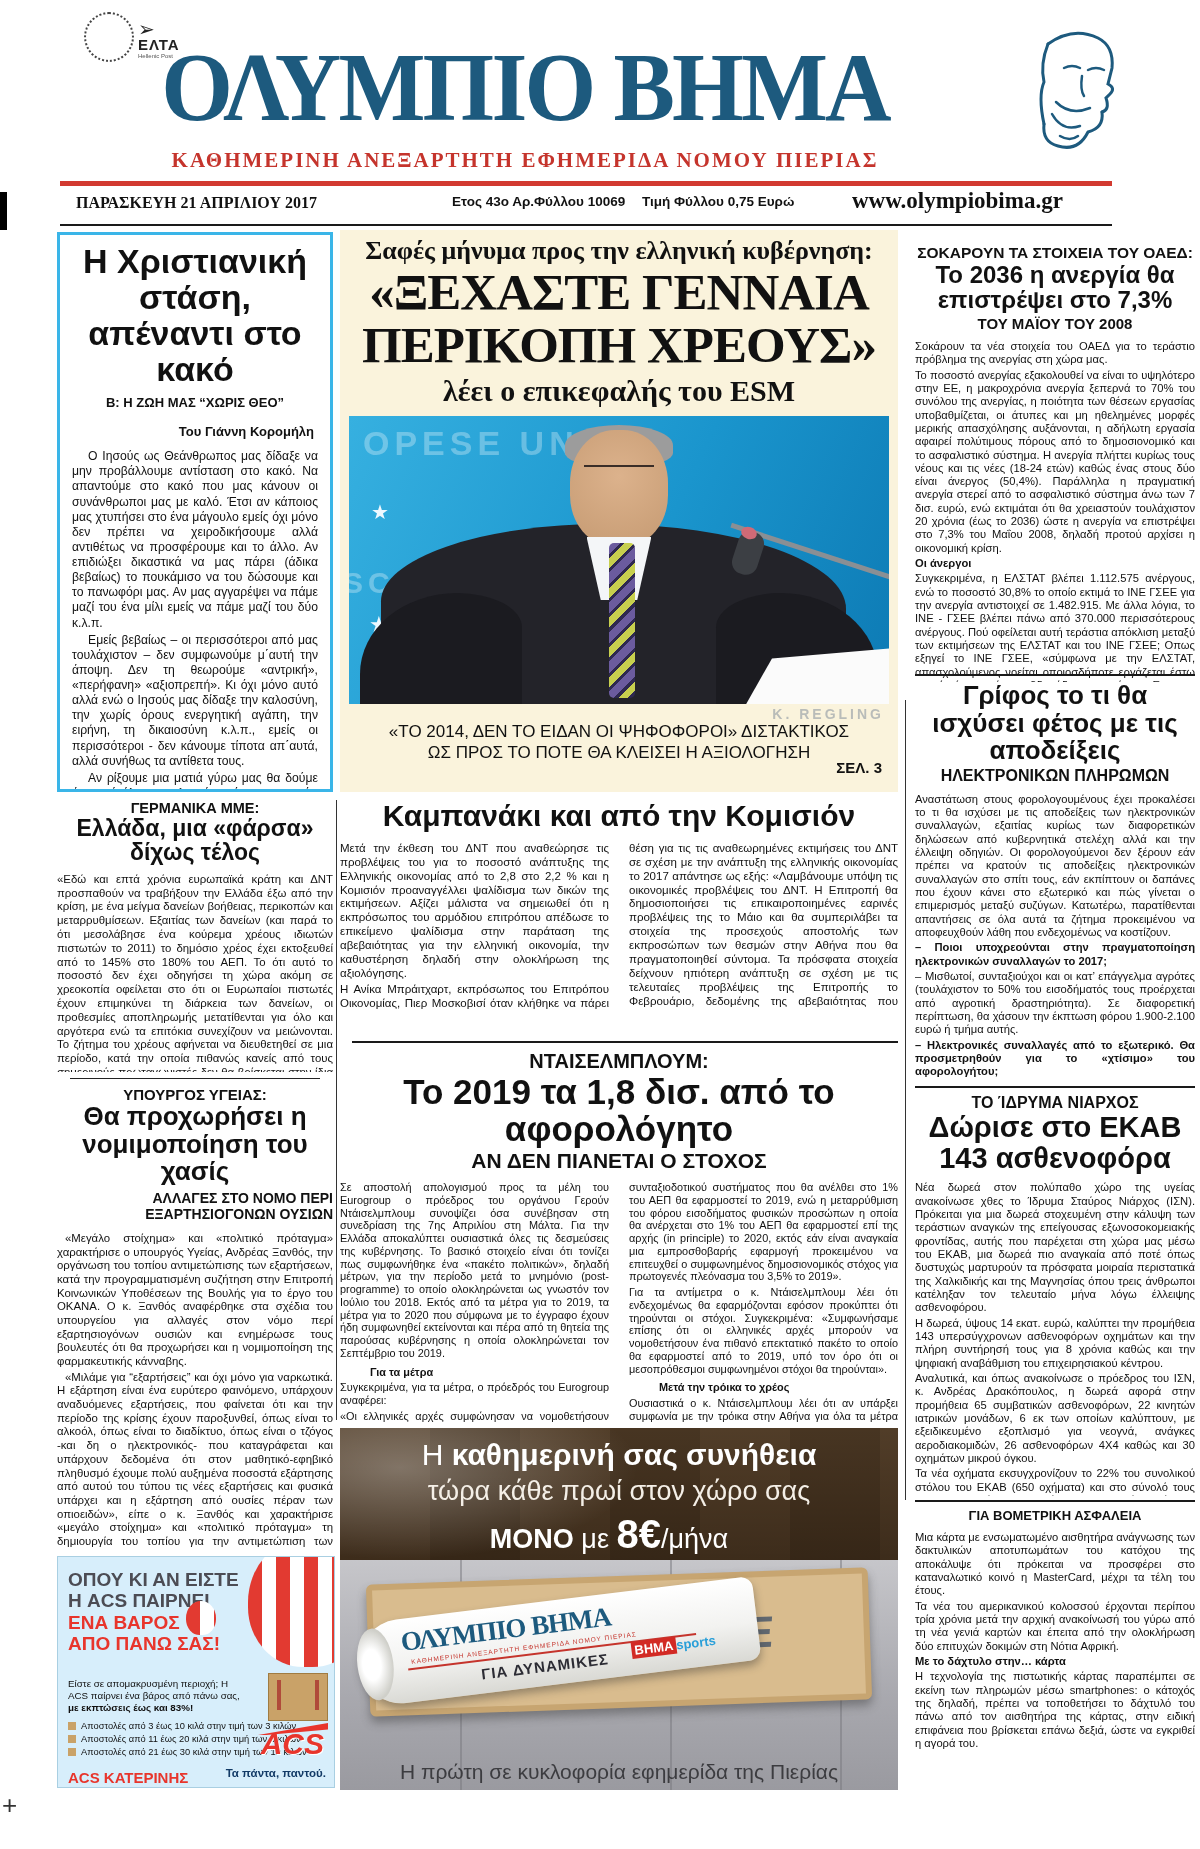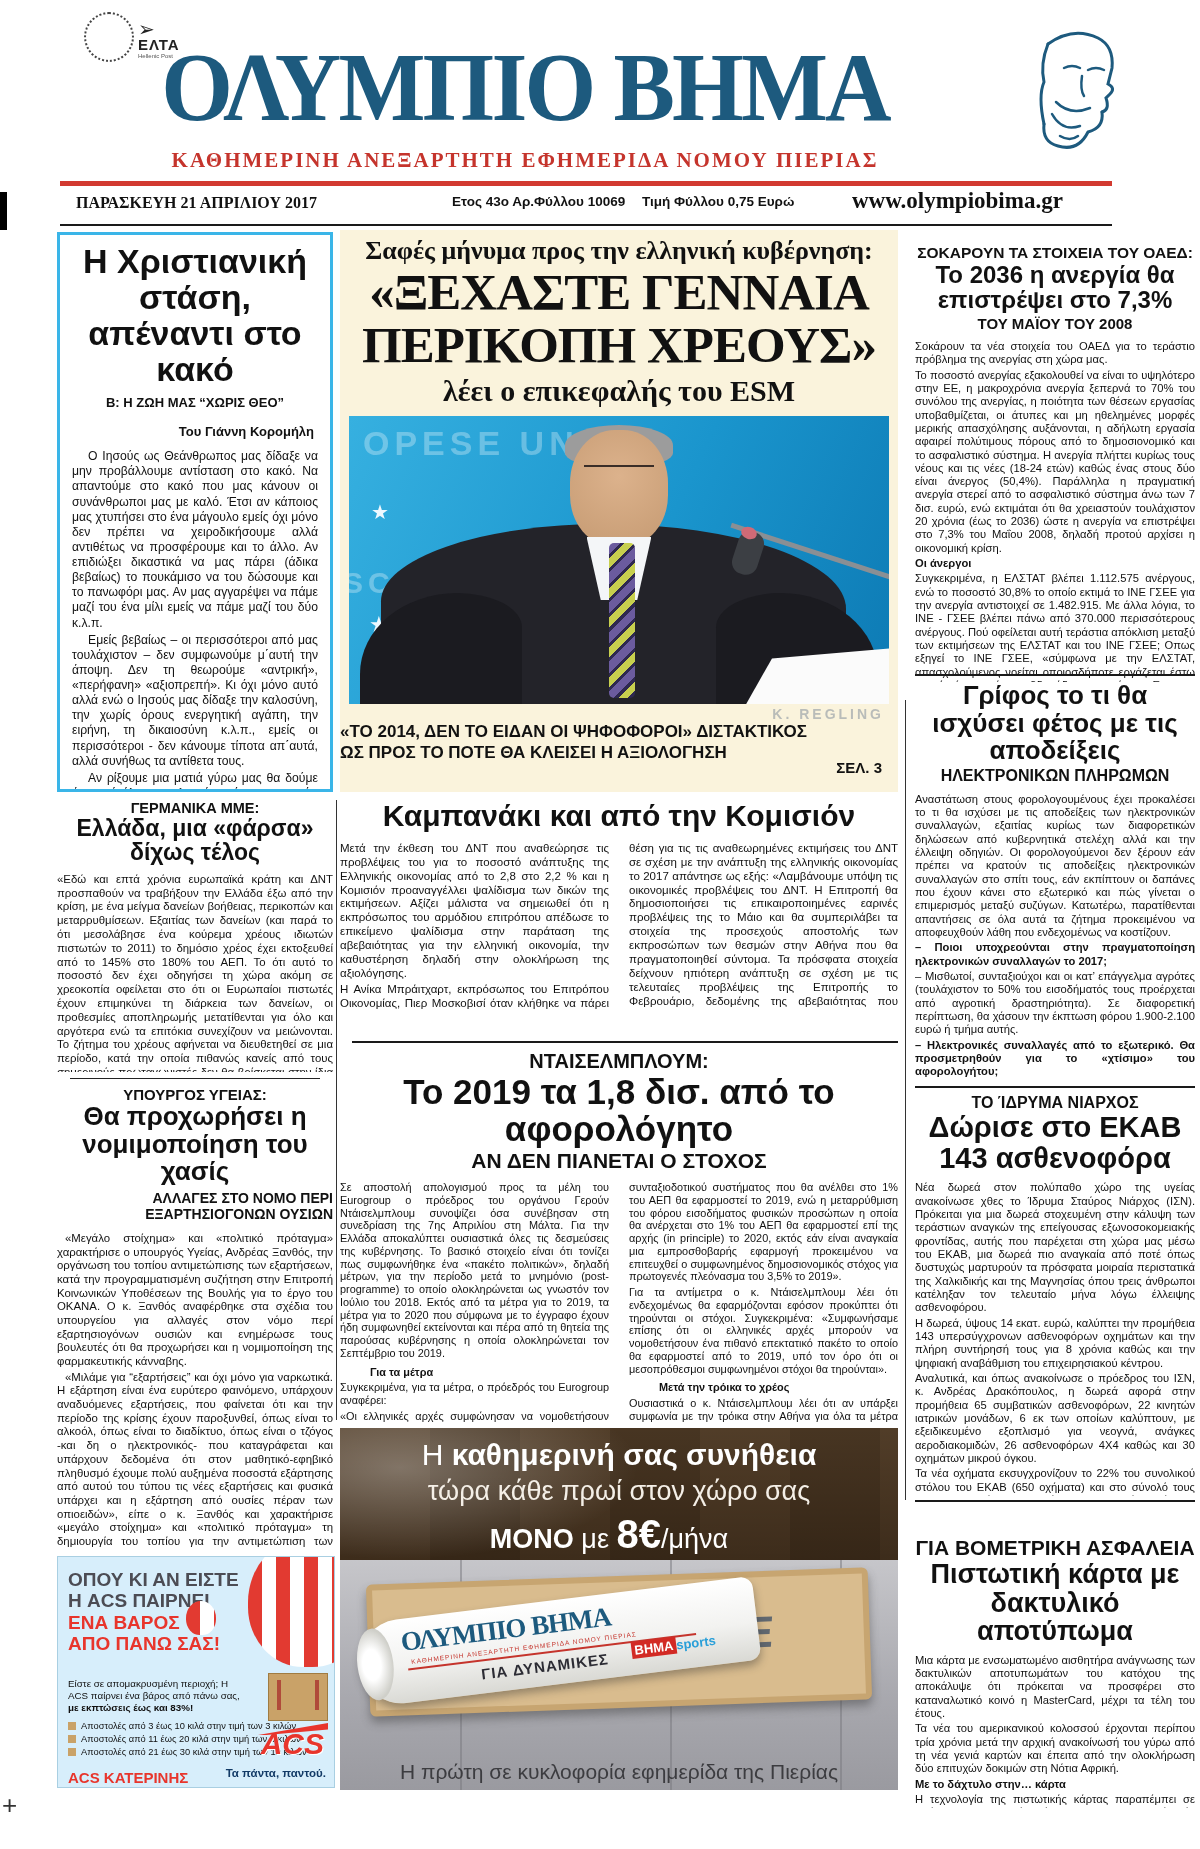--- a/index.html
+++ b/index.html
@@ -112,21 +112,21 @@
   .mic-arm{position:absolute;right:-8px;top:46%;width:170px;height:5px;background:#8a8f94;
        transform:rotate(18deg);}
   .mic-head{position:absolute;right:128px;top:40%;width:26px;height:44px;background:#3c3f44;
        border-radius:12px;transform:rotate(18deg);}
   .mic-tip{position:absolute;right:132px;top:38.5%;width:16px;height:12px;background:#d06a76;
        border-radius:50%;transform:rotate(18deg);}
   .desk-plate{position:absolute;right:-6px;bottom:-2px;width:150px;height:58px;background:#fbfbfb;
        clip-path:polygon(18% 18%,100% 0,100% 100%,0 100%);}
   .nameplate{text-align:right;color:#b9bcb9;font-weight:bold;font-size:14px;letter-spacing:3px;
        margin:2px 14px 0 0;}
-  .cap{line-height:1.22;font-weight:bold;font-size:17px;}
+  .cap{line-height:1.22;font-weight:normal;font-size:17px;text-align:center;}
   .lead-pref{position:absolute;right:16px;bottom:16px;font-weight:bold;font-size:15px;}
   
   .komision{position:absolute;left:340px;top:800px;width:558px;height:238px;overflow:hidden;}
   .komision .ttl{font-size:30px;}
   .komision .sub{font-size:19px;font-weight:bold;text-align:center;margin-top:2px;}
   .komision .cols{margin-top:10px;column-count:2;column-gap:20px;font-size:11.5px;line-height:1.21;
        text-align:justify;height:172px;overflow:hidden;}
   .komision .cols p{margin:0 0 2px 0;}
   .rule-center{left:352px;top:1041px;width:546px;}
   
@@ -182,21 +182,21 @@
   .rule-r1{left:915px;top:674px;width:280px;}
   .receipts{top:682px;height:400px;}
   .receipts .ttl{font-size:26px;}
   .receipts .sub{font-size:16px;font-weight:bold;text-align:center;margin-top:2px;}
   .rule-r2{left:915px;top:1086px;width:280px;}
   .niarchos{top:1094px;height:402px;}
   .niarchos .kick{font-size:16px;}
   .niarchos .ttl{font-size:29px;}
   .rule-r3{left:915px;top:1500px;width:280px;}
   .card{top:1508px;height:300px;}
-  .card .kick{font-size:21px;margin-top:28px;}
+  .card .kick{font-size:13px;}
   .card .ttl{font-size:27px;}
 </style>
 </head>
 <body>
 
 <div class="page">
 
   <div class="elta-stamp"></div>
   <div class="elta-logo">
     <div class="wing">➢</div>
@@ -418,21 +418,20 @@
       <p>Η δωρεά, ύψους 14 εκατ. ευρώ, καλύπτει την προμήθεια 143 υπερσύγχρονων ασθενοφόρων οχημάτων και την πλήρη συντήρησή τους για 8 χρόνια καθώς και την ψηφιακή αναβάθμιση του επιχειρησιακού κέντρου.</p>
       <p>Αναλυτικά, και όπως ανακοίνωσε ο πρόεδρος του ΙΣΝ, κ. Ανδρέας Δρακόπουλος, η δωρεά αφορά στην προμήθεια 65 συμβατικών ασθενοφόρων, 22 κινητών ιατρικών μονάδων, 6 εκ των οποίων καλύπτουν, με εξειδικευμένο εξοπλισμό για νεογνά, ανάγκες αεροδιακομιδών, 26 ασθενοφόρων 4Χ4 καθώς και 30 οχημάτων μικρού όγκου.</p>
       <p>Τα νέα οχήματα εκσυγχρονίζουν το 22% του συνολικού στόλου του ΕΚΑΒ (650 οχήματα) και στο σύνολό τους θα αντικαταστήσουν παλαιότερης τεχνολογίας οχήματα. Τα οχήματα θα διατεθούν στις περιφέρειες Αττικής, Κεντρικής και Δυτικής Μακεδονίας, Θεσσαλίας, Ηπείρου, Στερεάς Ελλάδας, Ιονίων Νήσων, Δυτικής Ελλάδος, Πελοποννήσου, Βορείου και Νοτίου Αιγαίου καθώς και της Κρήτης.</p>
     </div>
   </div>
 
   <div class="hr rule-r3"></div>
 
   <div class="rcol card" able="false">
     <div class="kick">ΓΙΑ  ΒΟΜΕΤΡΙΚΗ ΑΣΦΑΛΕΙΑ</div>
-    <div class="ttl">Πιστωτική κάρτα με δακτυλικό αποτύπωμα</div>
     <div class="body-txt">
       <p>Μια κάρτα με ενσωματωμένο αισθητήρα ανάγνωσης των δακτυλικών αποτυπωμάτων του κατόχου της αποκάλυψε ότι πρόκειται να προσφέρει στο καταναλωτικό κοινό η MasterCard, μέχρι τα τέλη του έτους.</p>
       <p>Τα νέα του αμερικανικού κολοσσού έρχονται περίπου τρία χρόνια μετά την αρχική ανακοίνωσή του γύρω από τη νέα γενιά καρτών και έπειτα από την ολοκλήρωση δύο επιτυχών δοκιμών στη Νότια Αφρική.</p>
       <p class="bold-line">Με το δάχτυλο στην… κάρτα</p>
       <p>Η τεχνολογία της πιστωτικής κάρτας παραπέμπει σε εκείνη των πληρωμών μέσω smartphones: ο κάτοχός της δηλαδή, πρέπει να τοποθετήσει το δάχτυλό του πάνω από τον αισθητήρα της κάρτας, στην ειδική επιφάνεια που βρίσκεται επάνω δεξιά, ώστε να εγκριθεί η αγορά του.</p>
     </div>
 
   </div>
 
 </div>

